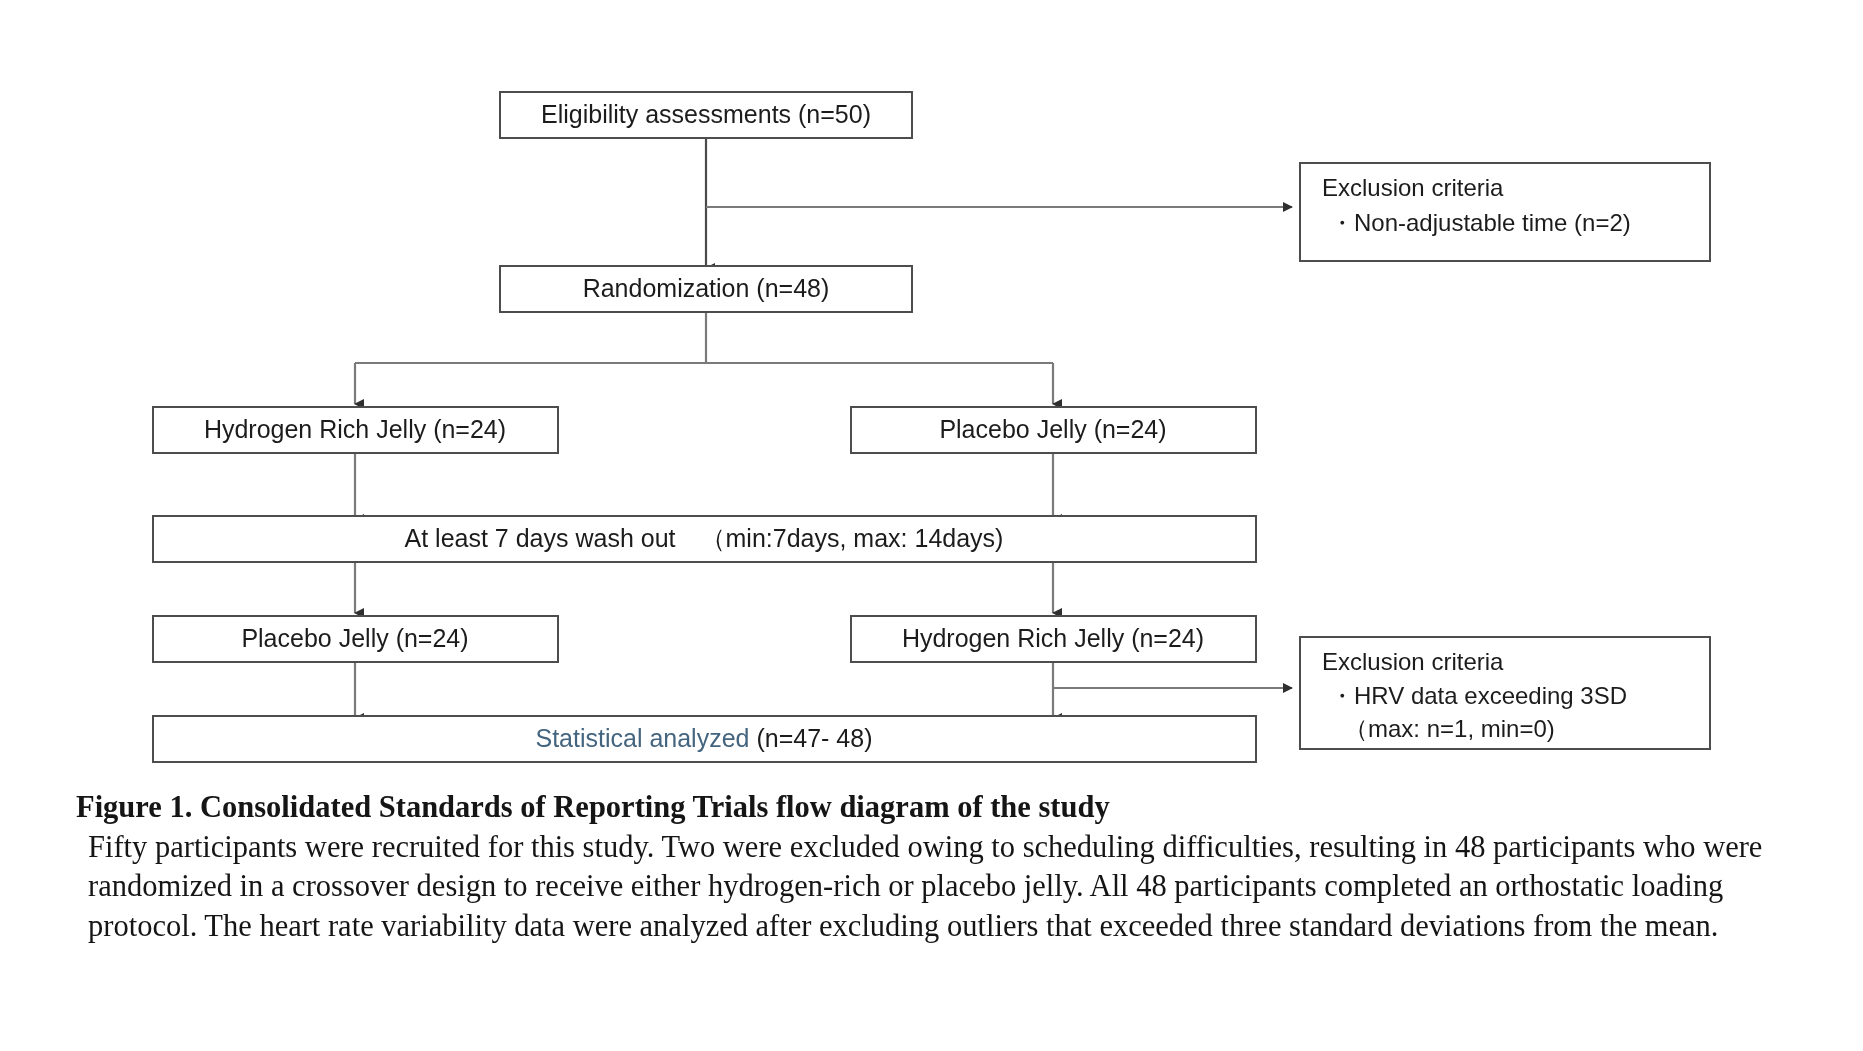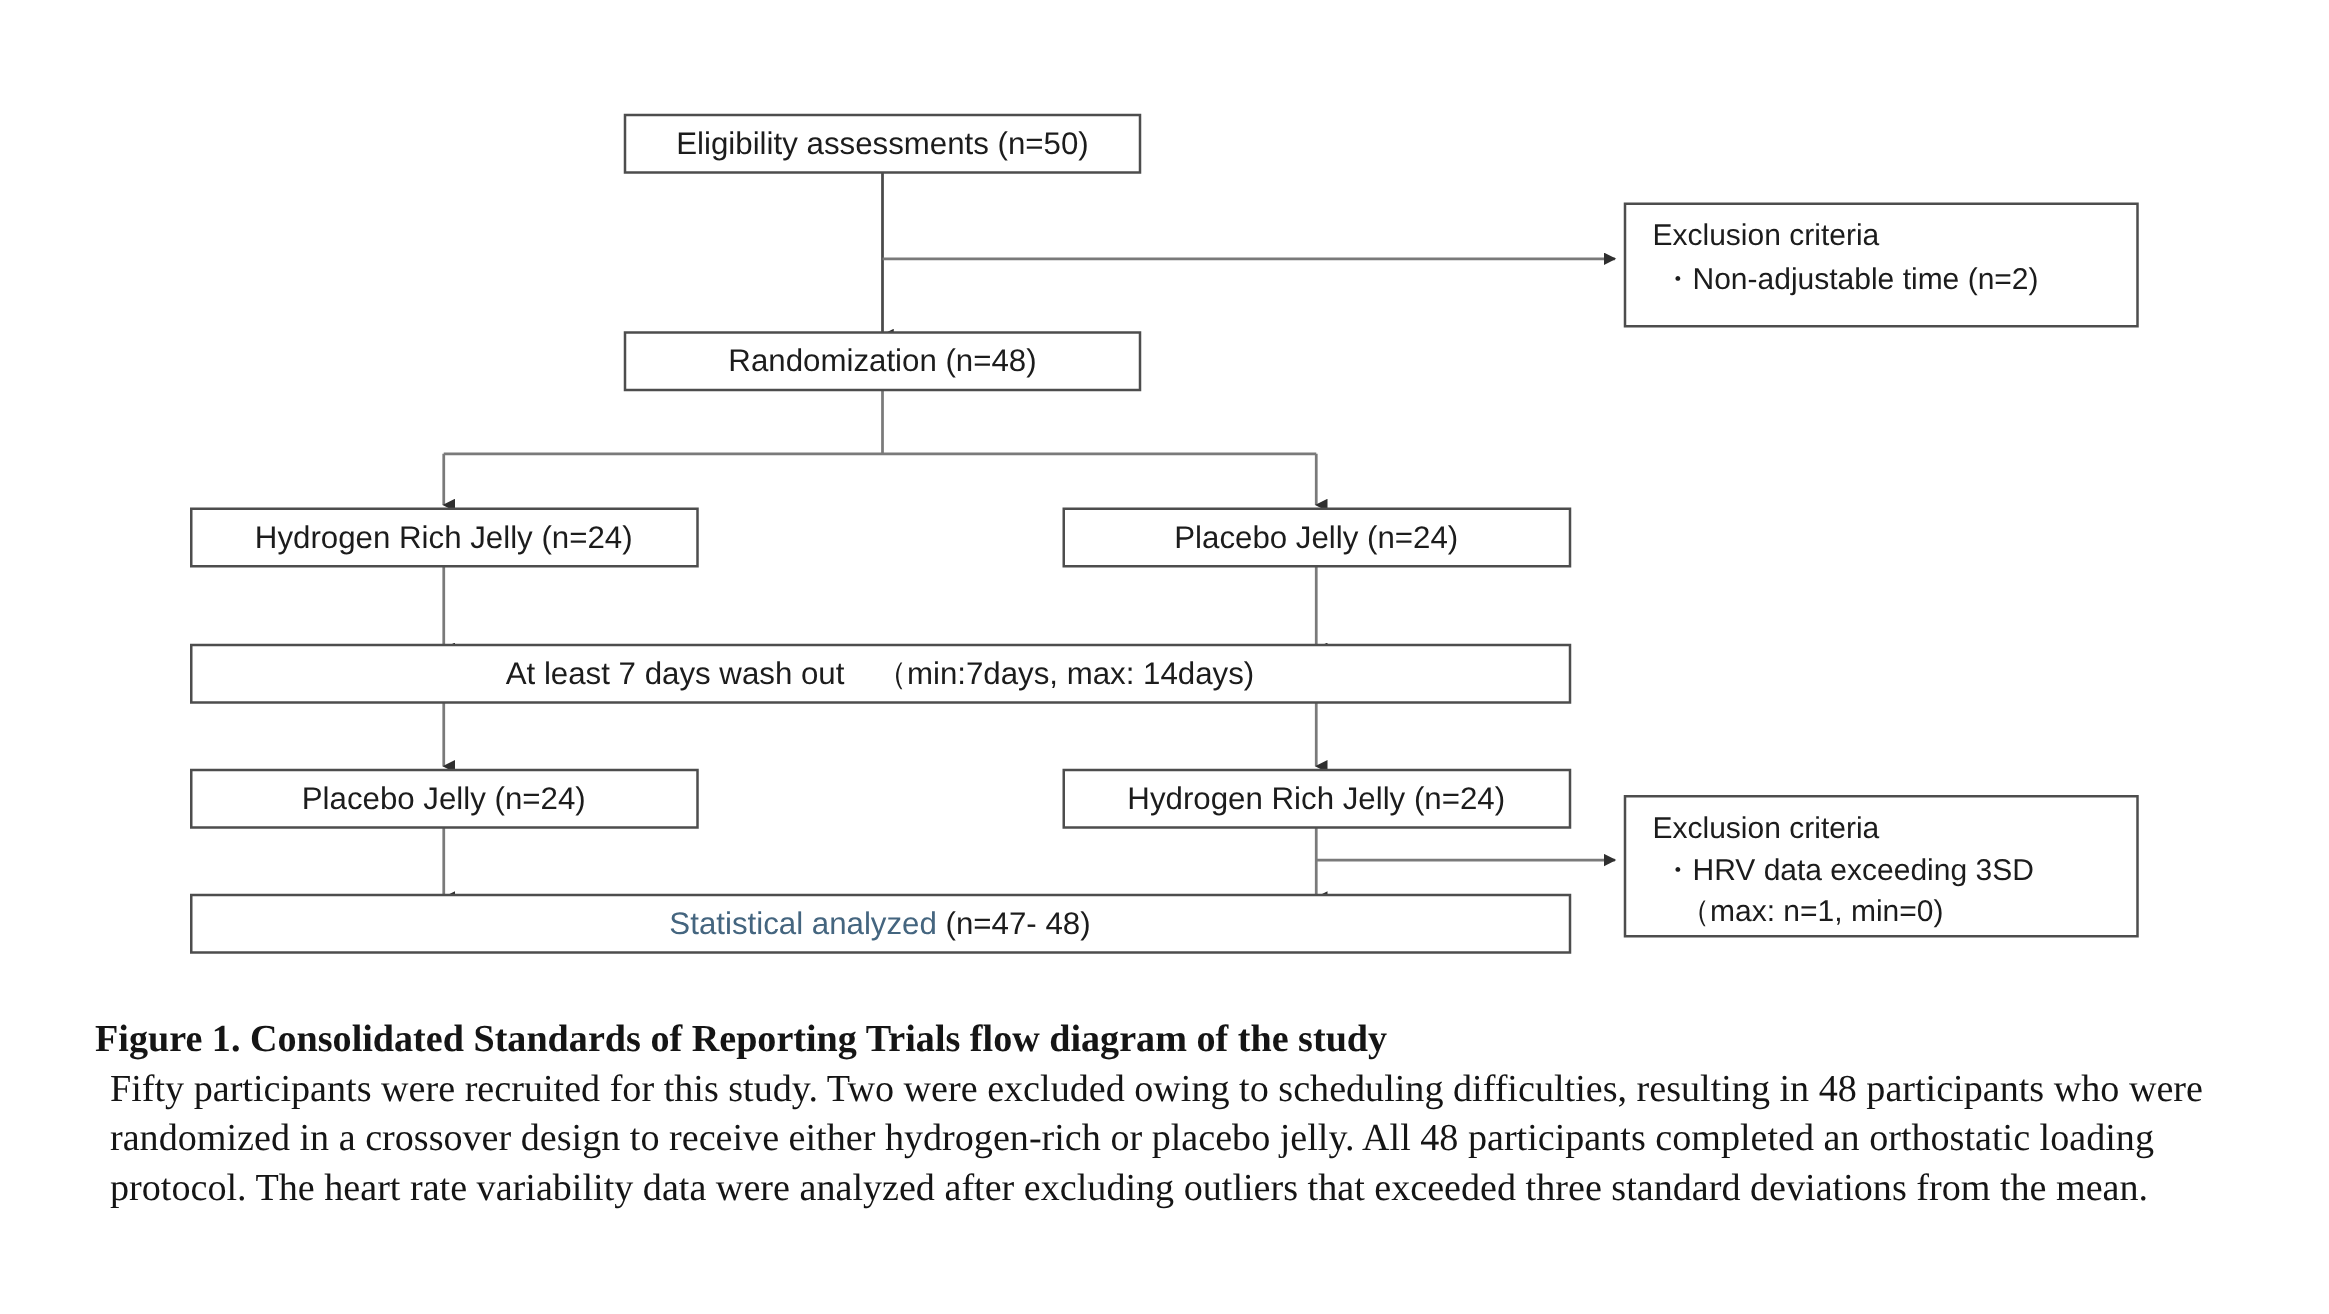--- a/index.html
+++ b/index.html
@@ -56,21 +56,21 @@
   }
   .excl-item {
     font-size: 24px;
   }
   .stat-accent {
     fill: #44657f;
   }
   .caption {
     position: absolute;
     left: 76px;
-    top: 812px;
+    top: 788px;
     width: 1760px;
     font-family: "Liberation Serif", serif;
     font-size: 30.5px;
     line-height: 1.30;
     color: #151515;
     text-align: left;
   }
   .caption-title {
     font-weight: bold;
     display: block;

